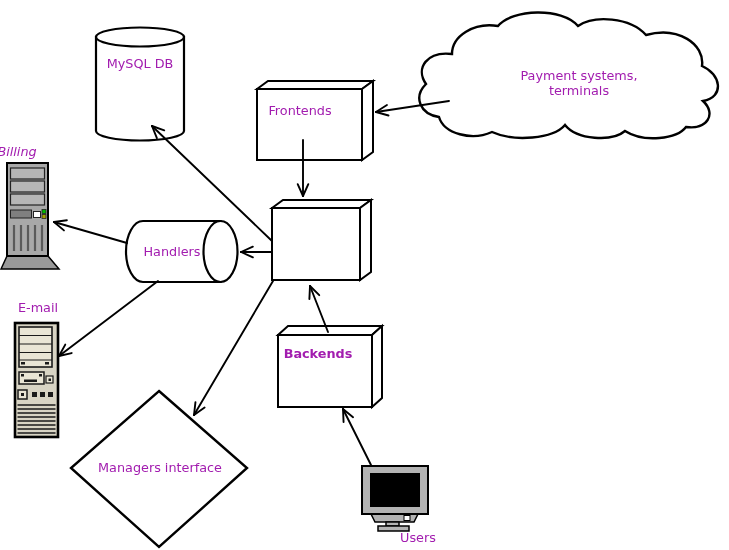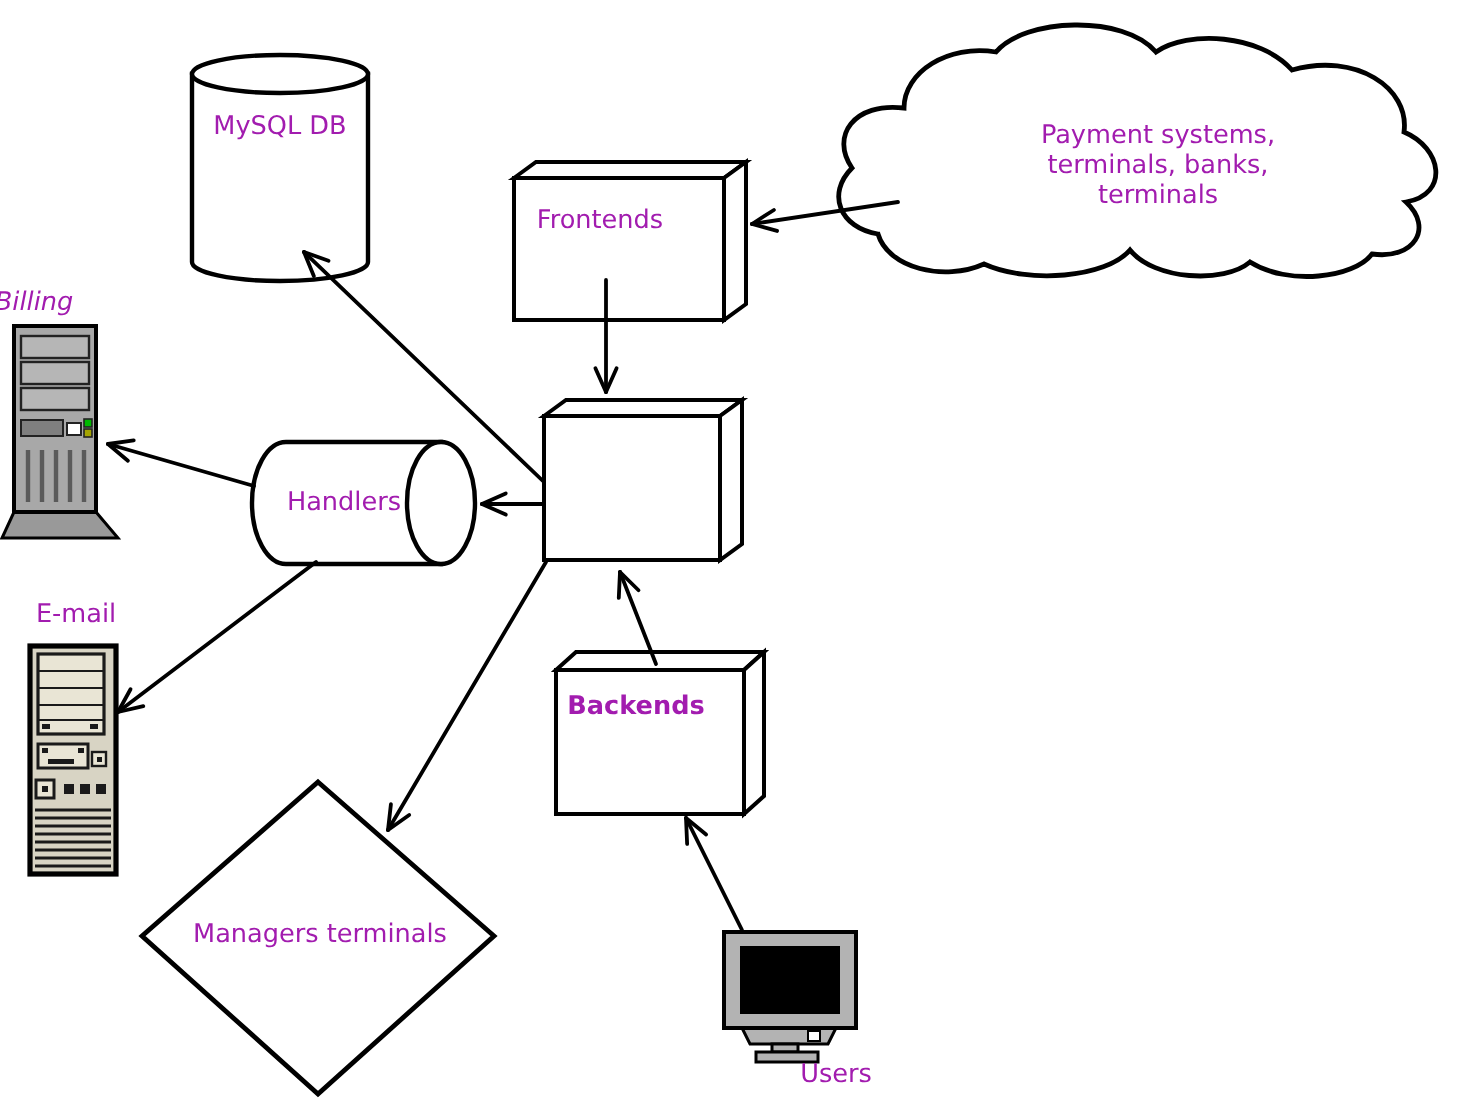--- a/index.html
+++ b/index.html
@@ -165,22 +165,21 @@
           <line x1="59" y1="356" x2="71.66258902128664" y2="353.05740942739374"></line>
         </g>
       </g>
   </svg>
 
   <div class="label" style="left:17px;top:152px;font-style:italic;">Billing</div>
   <div class="label" style="left:140px;top:64px;">MySQL DB</div>
   <div class="label" style="left:300px;top:111px;">Frontends</div>
   <div class="label" style="left:318px;top:354px;font-weight:bold;">Backends</div>
   <div class="label" style="left:172px;top:252px;">Handlers</div>
-  <div class="label" style="left:160px;top:468px;">Managers terminals</div>
+  <div class="label" style="left:160px;top:468px;">Managers interface</div>
   <div class="label" style="left:38px;top:308px;">E-mail</div>
   <div class="label" style="left:418px;top:538px;">Users</div>
   <div class="label cloud-label" style="left:579px;top:83px;text-align:center;">
     <span class="line">Payment systems,</span>
-    <span class="line">terminals, banks,</span>
     <span class="line">terminals</span>
   </div>
 
 </div>
 
 </body></html>

